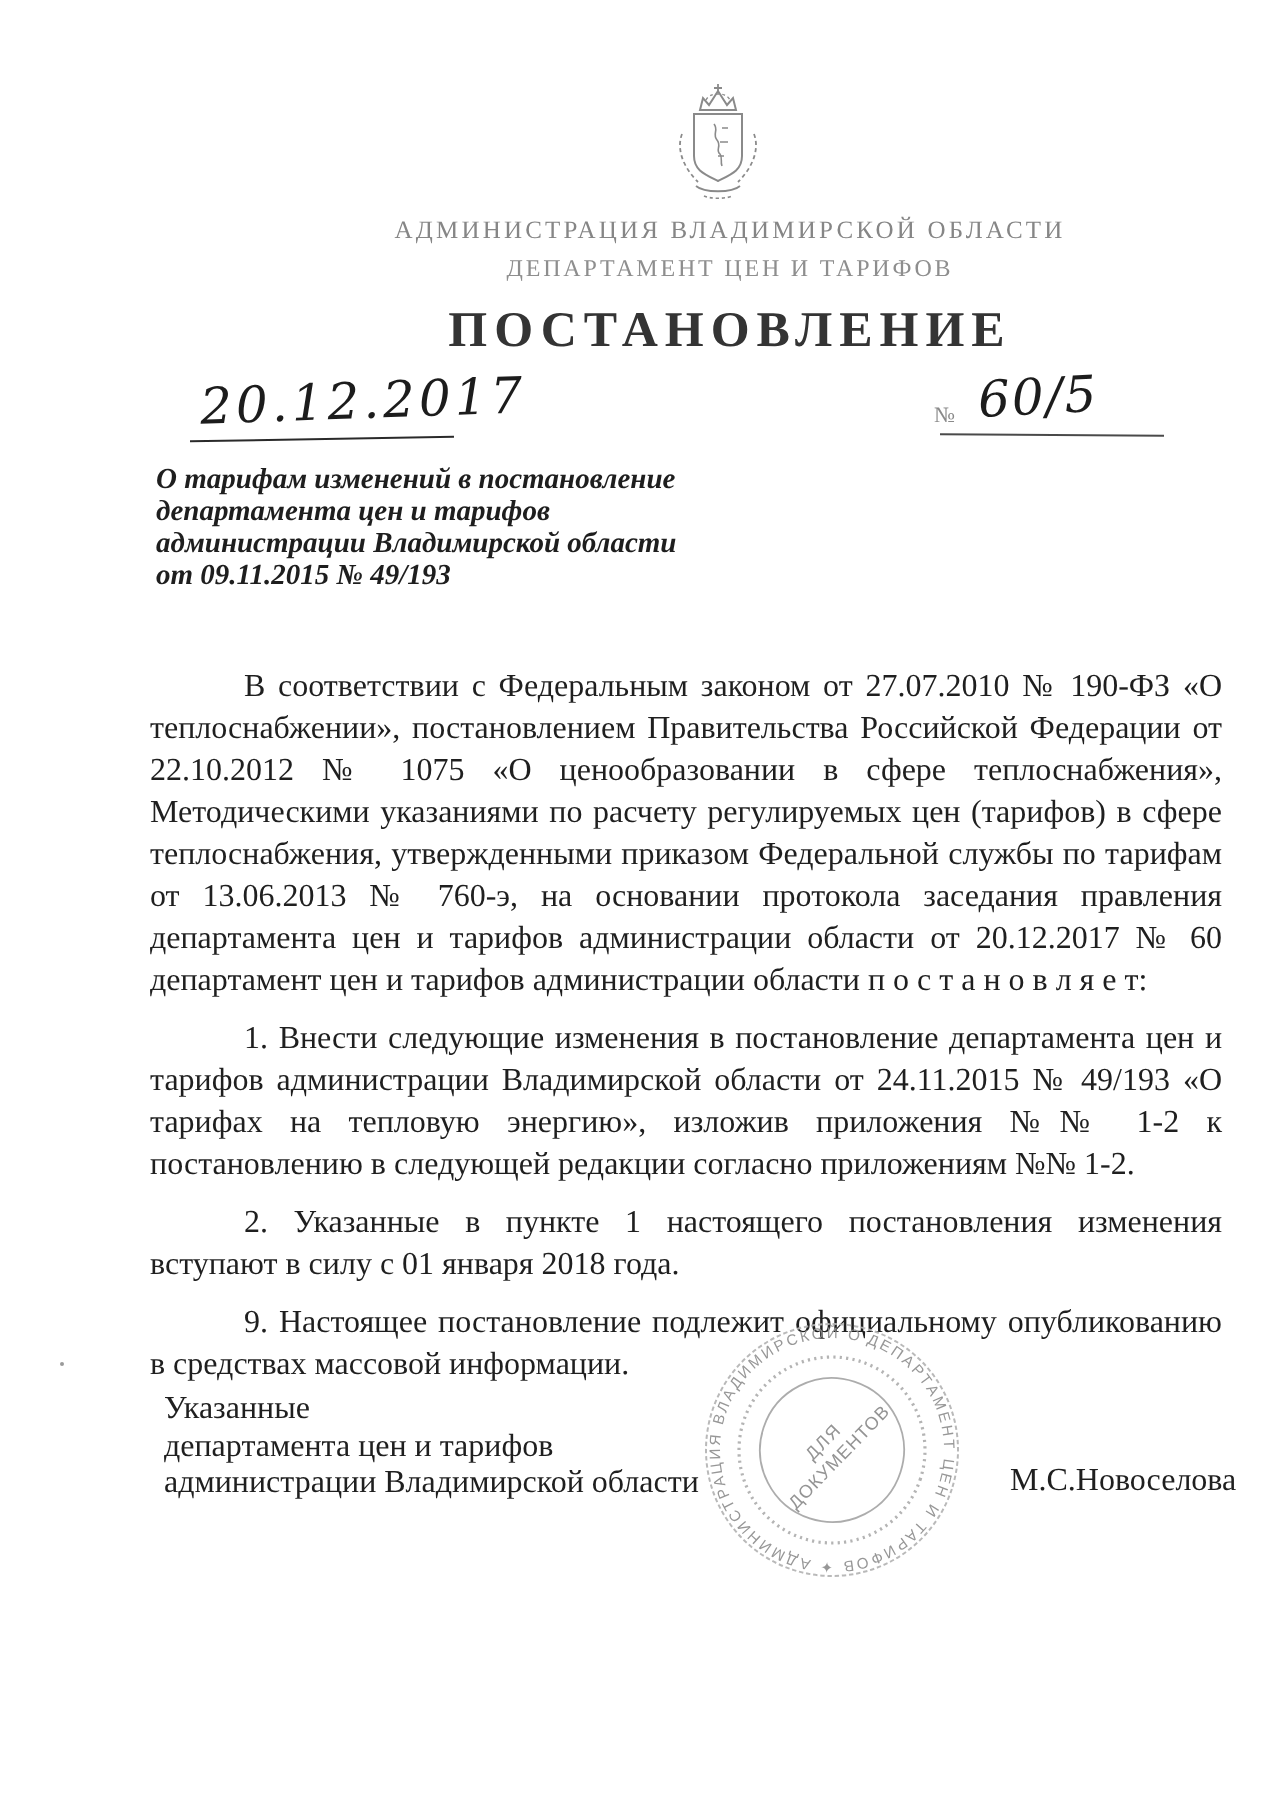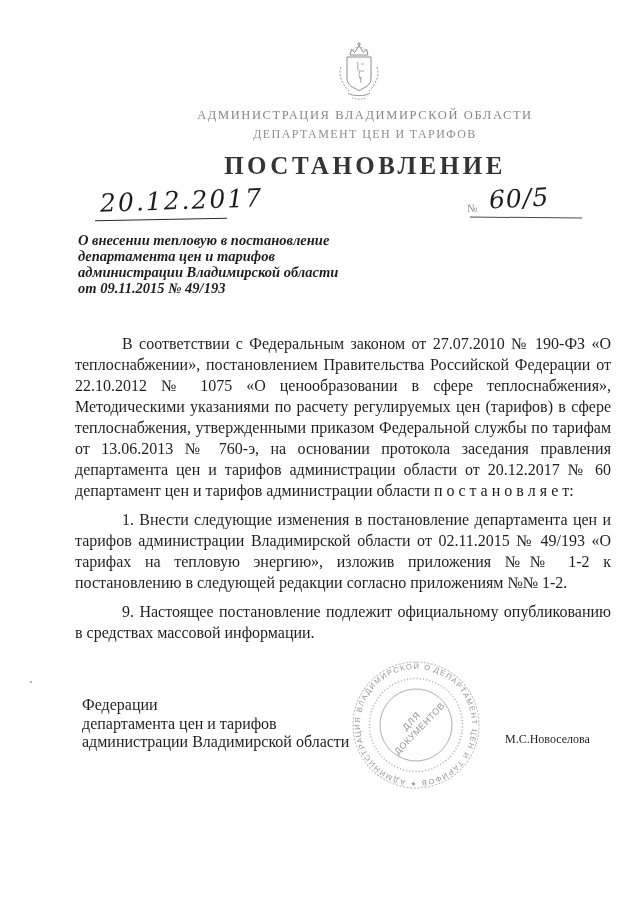--- a/index.html
+++ b/index.html
@@ -63,21 +63,21 @@
     position:absolute;left:75px;top:333px;width:536px;
     font-size:16px;line-height:21px;text-align:justify;
   }
   .body-text p{margin:0 0 8px 0;text-indent:47px;}
   
   .sig-block{
     position:absolute;left:82px;top:696px;
     font-size:16px;line-height:18.7px;white-space:nowrap;
   }
   .sig-name{
-    position:absolute;left:505px;top:732px;font-size:12px;white-space:nowrap;
+    position:absolute;left:505px;top:732px;font-size:16px;white-space:nowrap;
   }
   
   .stamp{position:absolute;left:346px;top:655px;width:140px;height:140px;opacity:.92;}
   
   .artifact-dot{
     position:absolute;left:30px;top:681px;width:2px;height:2px;
     background:#9a9a9a;border-radius:50%;
   }
 </style>
 </head>
@@ -111,34 +111,35 @@
   </div>
   <div class="doc-type">ПОСТАНОВЛЕНИЕ</div>
 
   <div class="hw hw-date">20.12.2017</div>
   <div class="date-underline"></div>
   <div class="num-sign">№</div>
   <div class="hw hw-number">60/5</div>
   <div class="number-underline"></div>
 
   <div class="subject">
-    <div>О внесении тепловую в постановление</div>
+    <div>О тарифам изменений в постановление</div>
     <div>департамента цен и тарифов</div>
     <div>администрации Владимирской области</div>
     <div>от 09.11.2015 № 49/193</div>
   </div>
 
   <div class="body-text">
     <p>В соответствии с Федеральным законом от 27.07.2010 № 190-ФЗ «О теплоснабжении», постановлением Правительства Российской Федерации от 22.10.2012 № 1075 «О ценообразовании в сфере теплоснабжения», Методическими указаниями по расчету регулируемых цен (тарифов) в сфере теплоснабжения, утвержденными приказом Федеральной службы по тарифам от 13.06.2013 № 760-э, на основании протокола заседания правления департамента цен и тарифов администрации области от 20.12.2017 № 60 департамент цен и тарифов администрации области п о с т а н о в л я е т:</p>
-    <p>1. Внести следующие изменения в постановление департамента цен и тарифов администрации Владимирской области от 02.11.2015 № 49/193 «О тарифах на тепловую энергию», изложив приложения №№ 1-2 к постановлению в следующей редакции согласно приложениям №№ 1-2.</p>
+    <p>1. Внести следующие изменения в постановление департамента цен и тарифов администрации Владимирской области от 24.11.2015 № 49/193 «О тарифах на тепловую энергию», изложив приложения №№ 1-2 к постановлению в следующей редакции согласно приложениям №№ 1-2.</p>
+    <p>2. Указанные в пункте 1 настоящего постановления изменения вступают в силу с 01 января 2018 года.</p>
     <p>9. Настоящее постановление подлежит официальному опубликованию в средствах массовой информации.</p>
   </div>
 
   <div class="sig-block">
-    <div>Федерации</div>
+    <div>Указанные</div>
     <div>департамента цен и тарифов</div>
     <div>администрации Владимирской области</div>
   </div>
   <div class="sig-name">М.С.Новоселова</div>
 
   <svg class="stamp" viewBox="0 0 140 140" aria-hidden="true">
     <defs>
       <path id="ringPath" d="M70,14 a56,56 0 1,1 -0.02,0 z" fill="none"></path>
     </defs>
     <g transform="rotate(18 70 70)">

